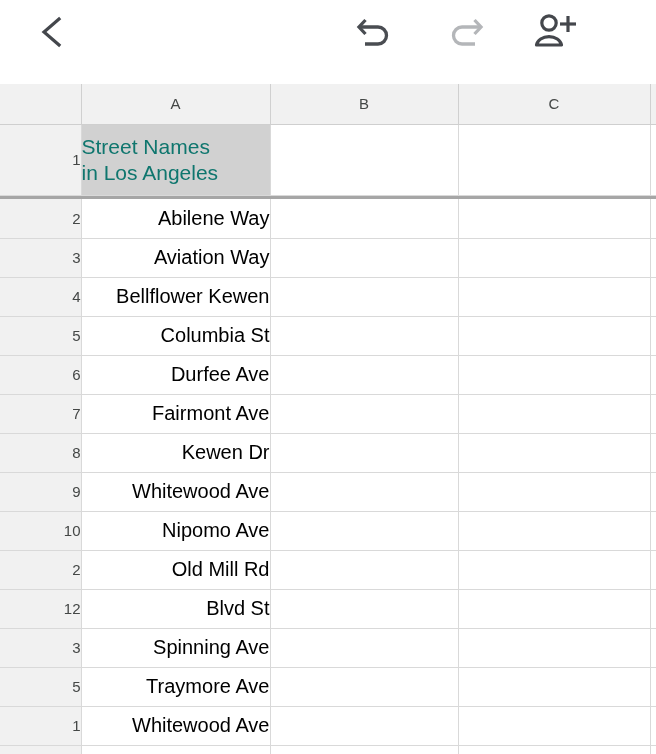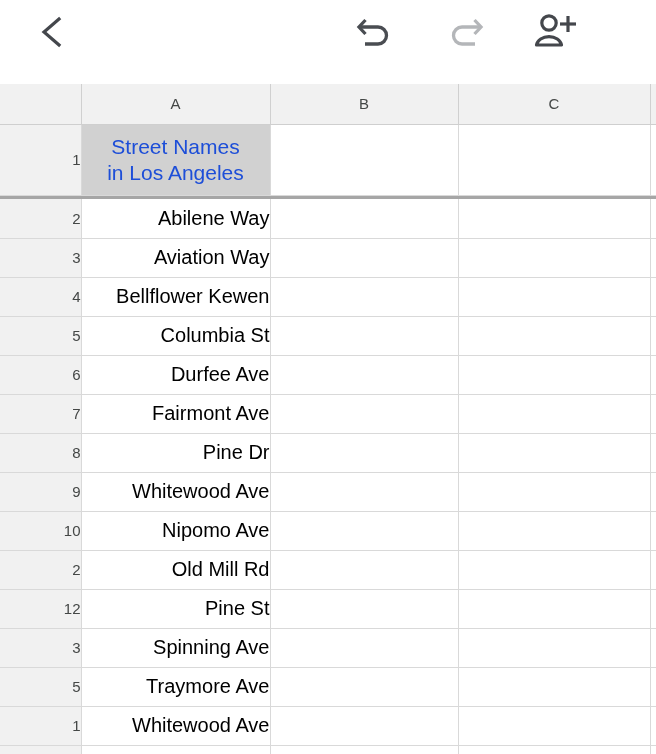--- a/index.html
+++ b/index.html
@@ -117,24 +117,24 @@
     text-align: right;
     padding-right: 6px;
     white-space: nowrap;
     overflow: hidden;
   }
   td.cell.empty { padding: 0; }
 
   
   td.cell-title {
     background: #d1d1d1;
-    color: #1d4ed8;
+    color: #0f766e;
     font-size: 21px;
     font-weight: bold;
-    text-align: center;
+    text-align: left;
     line-height: 1.22;
     padding: 0 6px;
     border-right: 1px solid #bfbfbf;
   }
   td.cell-title .t-line { display: block; }
 
   
   tr.frozen-divider-row td {
     padding: 0;
     border: none;
@@ -260,21 +260,21 @@
         </tr>
         <tr class="data-row">
           <td class="rowhdr">7</td>
           <td class="cell">Fairmont Ave</td>
           <td class="cell empty"></td>
           <td class="cell empty"></td>
           <td class="cell empty"></td>
         </tr>
         <tr class="data-row">
           <td class="rowhdr">8</td>
-          <td class="cell">Pine Dr</td>
+          <td class="cell">Kewen Dr</td>
           <td class="cell empty"></td>
           <td class="cell empty"></td>
           <td class="cell empty"></td>
         </tr>
         <tr class="data-row">
           <td class="rowhdr">9</td>
           <td class="cell">Whitewood Ave</td>
           <td class="cell empty"></td>
           <td class="cell empty"></td>
           <td class="cell empty"></td>
@@ -288,21 +288,21 @@
         </tr>
         <tr class="data-row">
           <td class="rowhdr">2</td>
           <td class="cell">Old Mill Rd</td>
           <td class="cell empty"></td>
           <td class="cell empty"></td>
           <td class="cell empty"></td>
         </tr>
         <tr class="data-row">
           <td class="rowhdr">12</td>
-          <td class="cell">Pine St</td>
+          <td class="cell">Blvd St</td>
           <td class="cell empty"></td>
           <td class="cell empty"></td>
           <td class="cell empty"></td>
         </tr>
         <tr class="data-row">
           <td class="rowhdr">3</td>
           <td class="cell">Spinning Ave</td>
           <td class="cell empty"></td>
           <td class="cell empty"></td>
           <td class="cell empty"></td>

